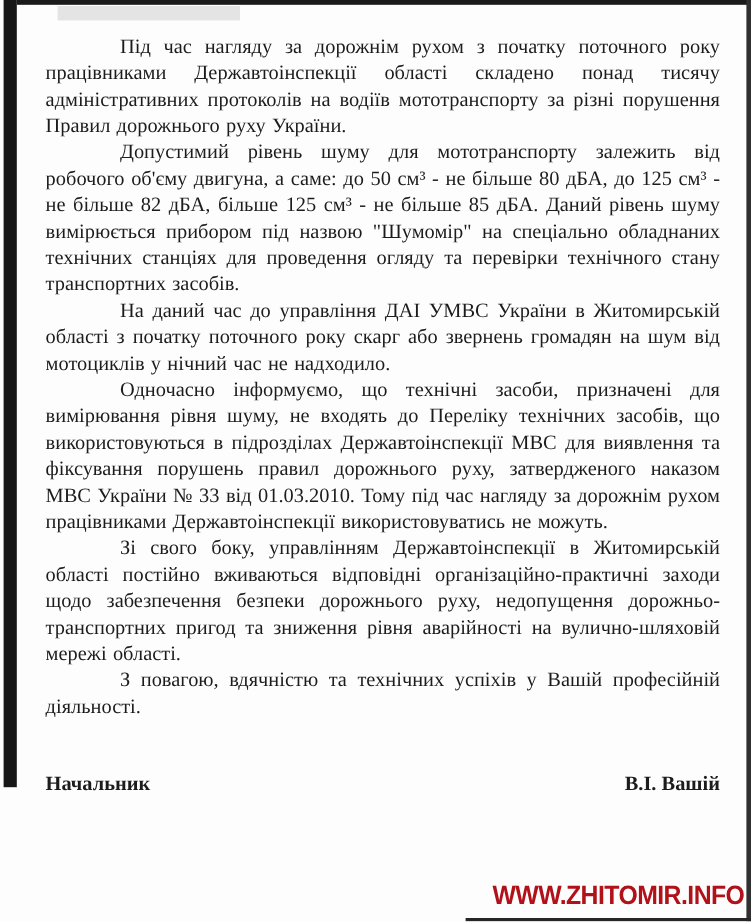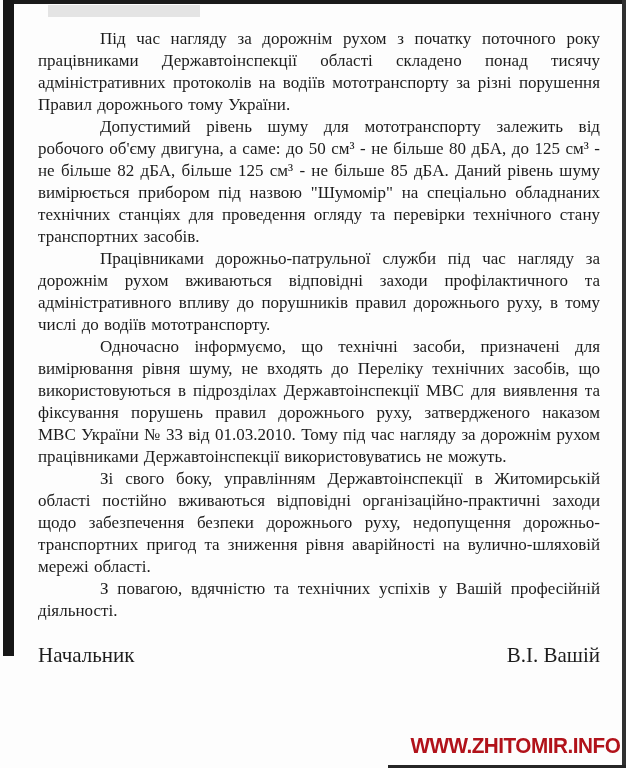--- a/index.html
+++ b/index.html
@@ -62,22 +62,22 @@
     text-indent: 62px;
     word-spacing: 1px;
   }
   .signature {
     position: absolute;
     top: 643px;
     left: 38px;
     right: 26px;
     display: flex;
     justify-content: space-between;
-    font-size: 21px;
-    font-weight: normal;
+    font-size: 17px;
+    font-weight: bold;
   }
   .watermark {
     position: absolute;
     bottom: 9px;
     right: 6px;
     font-family: "Liberation Sans", sans-serif;
     font-weight: bold;
     font-size: 22px;
     letter-spacing: -0.5px;
     transform: scaleX(0.94);
@@ -89,23 +89,23 @@
 
 <div class="page" style="color: rgb(28, 28, 28);">
 
   <div class="border-top"></div>
   <div class="border-left"></div>
   <div class="border-right"></div>
   <div class="border-bottom-right"></div>
   <div class="artifact-top"></div>
 
   <div class="content">
-    <p>Під час нагляду за дорожнім рухом з початку поточного року працівниками Державтоінспекції області складено понад тисячу адміністративних протоколів на водіїв мототранспорту за різні порушення Правил дорожнього тому України.</p>
+    <p>Під час нагляду за дорожнім рухом з початку поточного року працівниками Державтоінспекції області складено понад тисячу адміністративних протоколів на водіїв мототранспорту за різні порушення Правил дорожнього руху України.</p>
     <p>Допустимий рівень шуму для мототранспорту залежить від робочого об'єму двигуна, а саме: до 50 см³ - не більше 80 дБА, до 125 см³ - не більше 82 дБА, більше 125 см³ - не більше 85 дБА. Даний рівень шуму вимірюється прибором під назвою "Шумомір" на спеціально обладнаних технічних станціях для проведення огляду та перевірки технічного стану транспортних засобів.</p>
-    <p>Працівниками дорожньо-патрульної служби під час нагляду за дорожнім рухом вживаються відповідні заходи профілактичного та адміністративного впливу до порушників правил дорожнього руху, в тому числі до водіїв мототранспорту.</p>
+    <p>На даний час до управління ДАІ УМВС України в Житомирській області з початку поточного року скарг або звернень громадян на шум від мотоциклів у нічний час не надходило.</p>
     <p>Одночасно інформуємо, що технічні засоби, призначені для вимірювання рівня шуму, не входять до Переліку технічних засобів, що використовуються в підрозділах Державтоінспекції МВС для виявлення та фіксування порушень правил дорожнього руху, затвердженого наказом МВС України № 33 від 01.03.2010. Тому під час нагляду за дорожнім рухом працівниками Державтоінспекції використовуватись не можуть.</p>
     <p>Зі свого боку, управлінням Державтоінспекції в Житомирській області постійно вживаються відповідні організаційно-практичні заходи щодо забезпечення безпеки дорожнього руху, недопущення дорожньо-транспортних пригод та зниження рівня аварійності на вулично-шляховій мережі області.</p>
     <p>З повагою, вдячністю та технічних успіхів у Вашій професійній діяльності.</p>
   </div>
 
   <div class="signature">
     <span>Начальник</span>
     <span>В.І. Вашій</span>
   </div>
 

